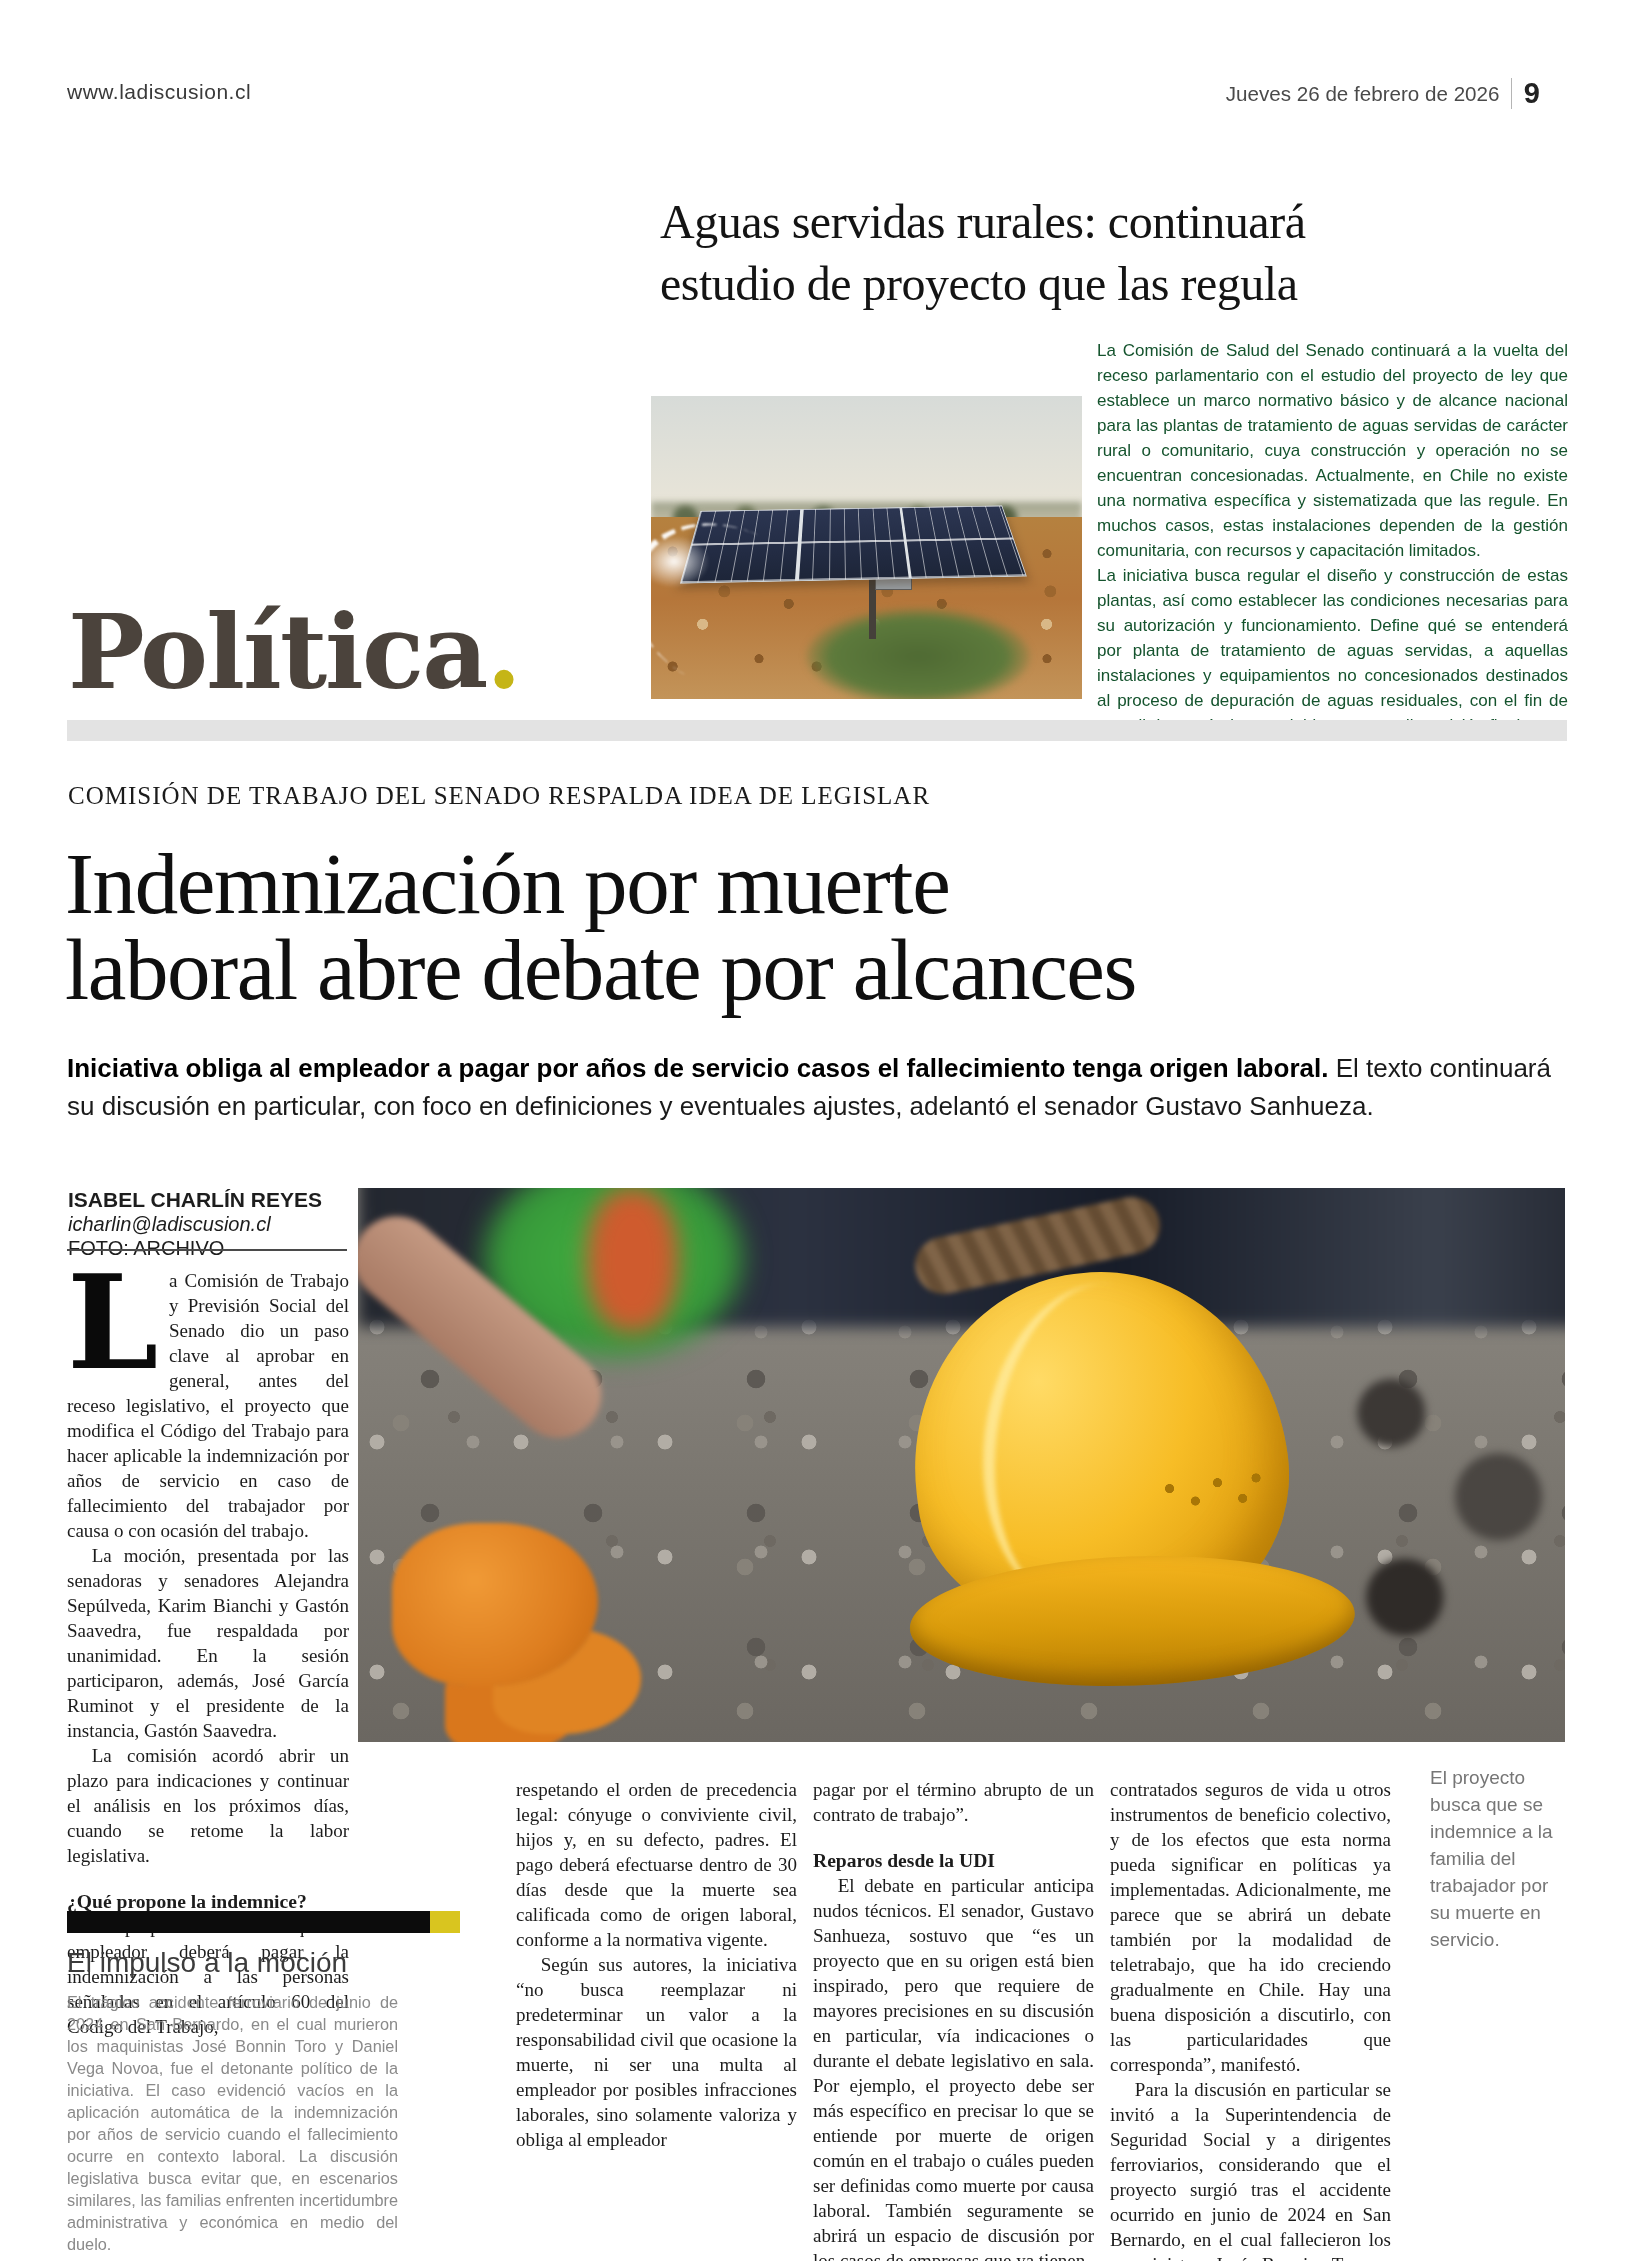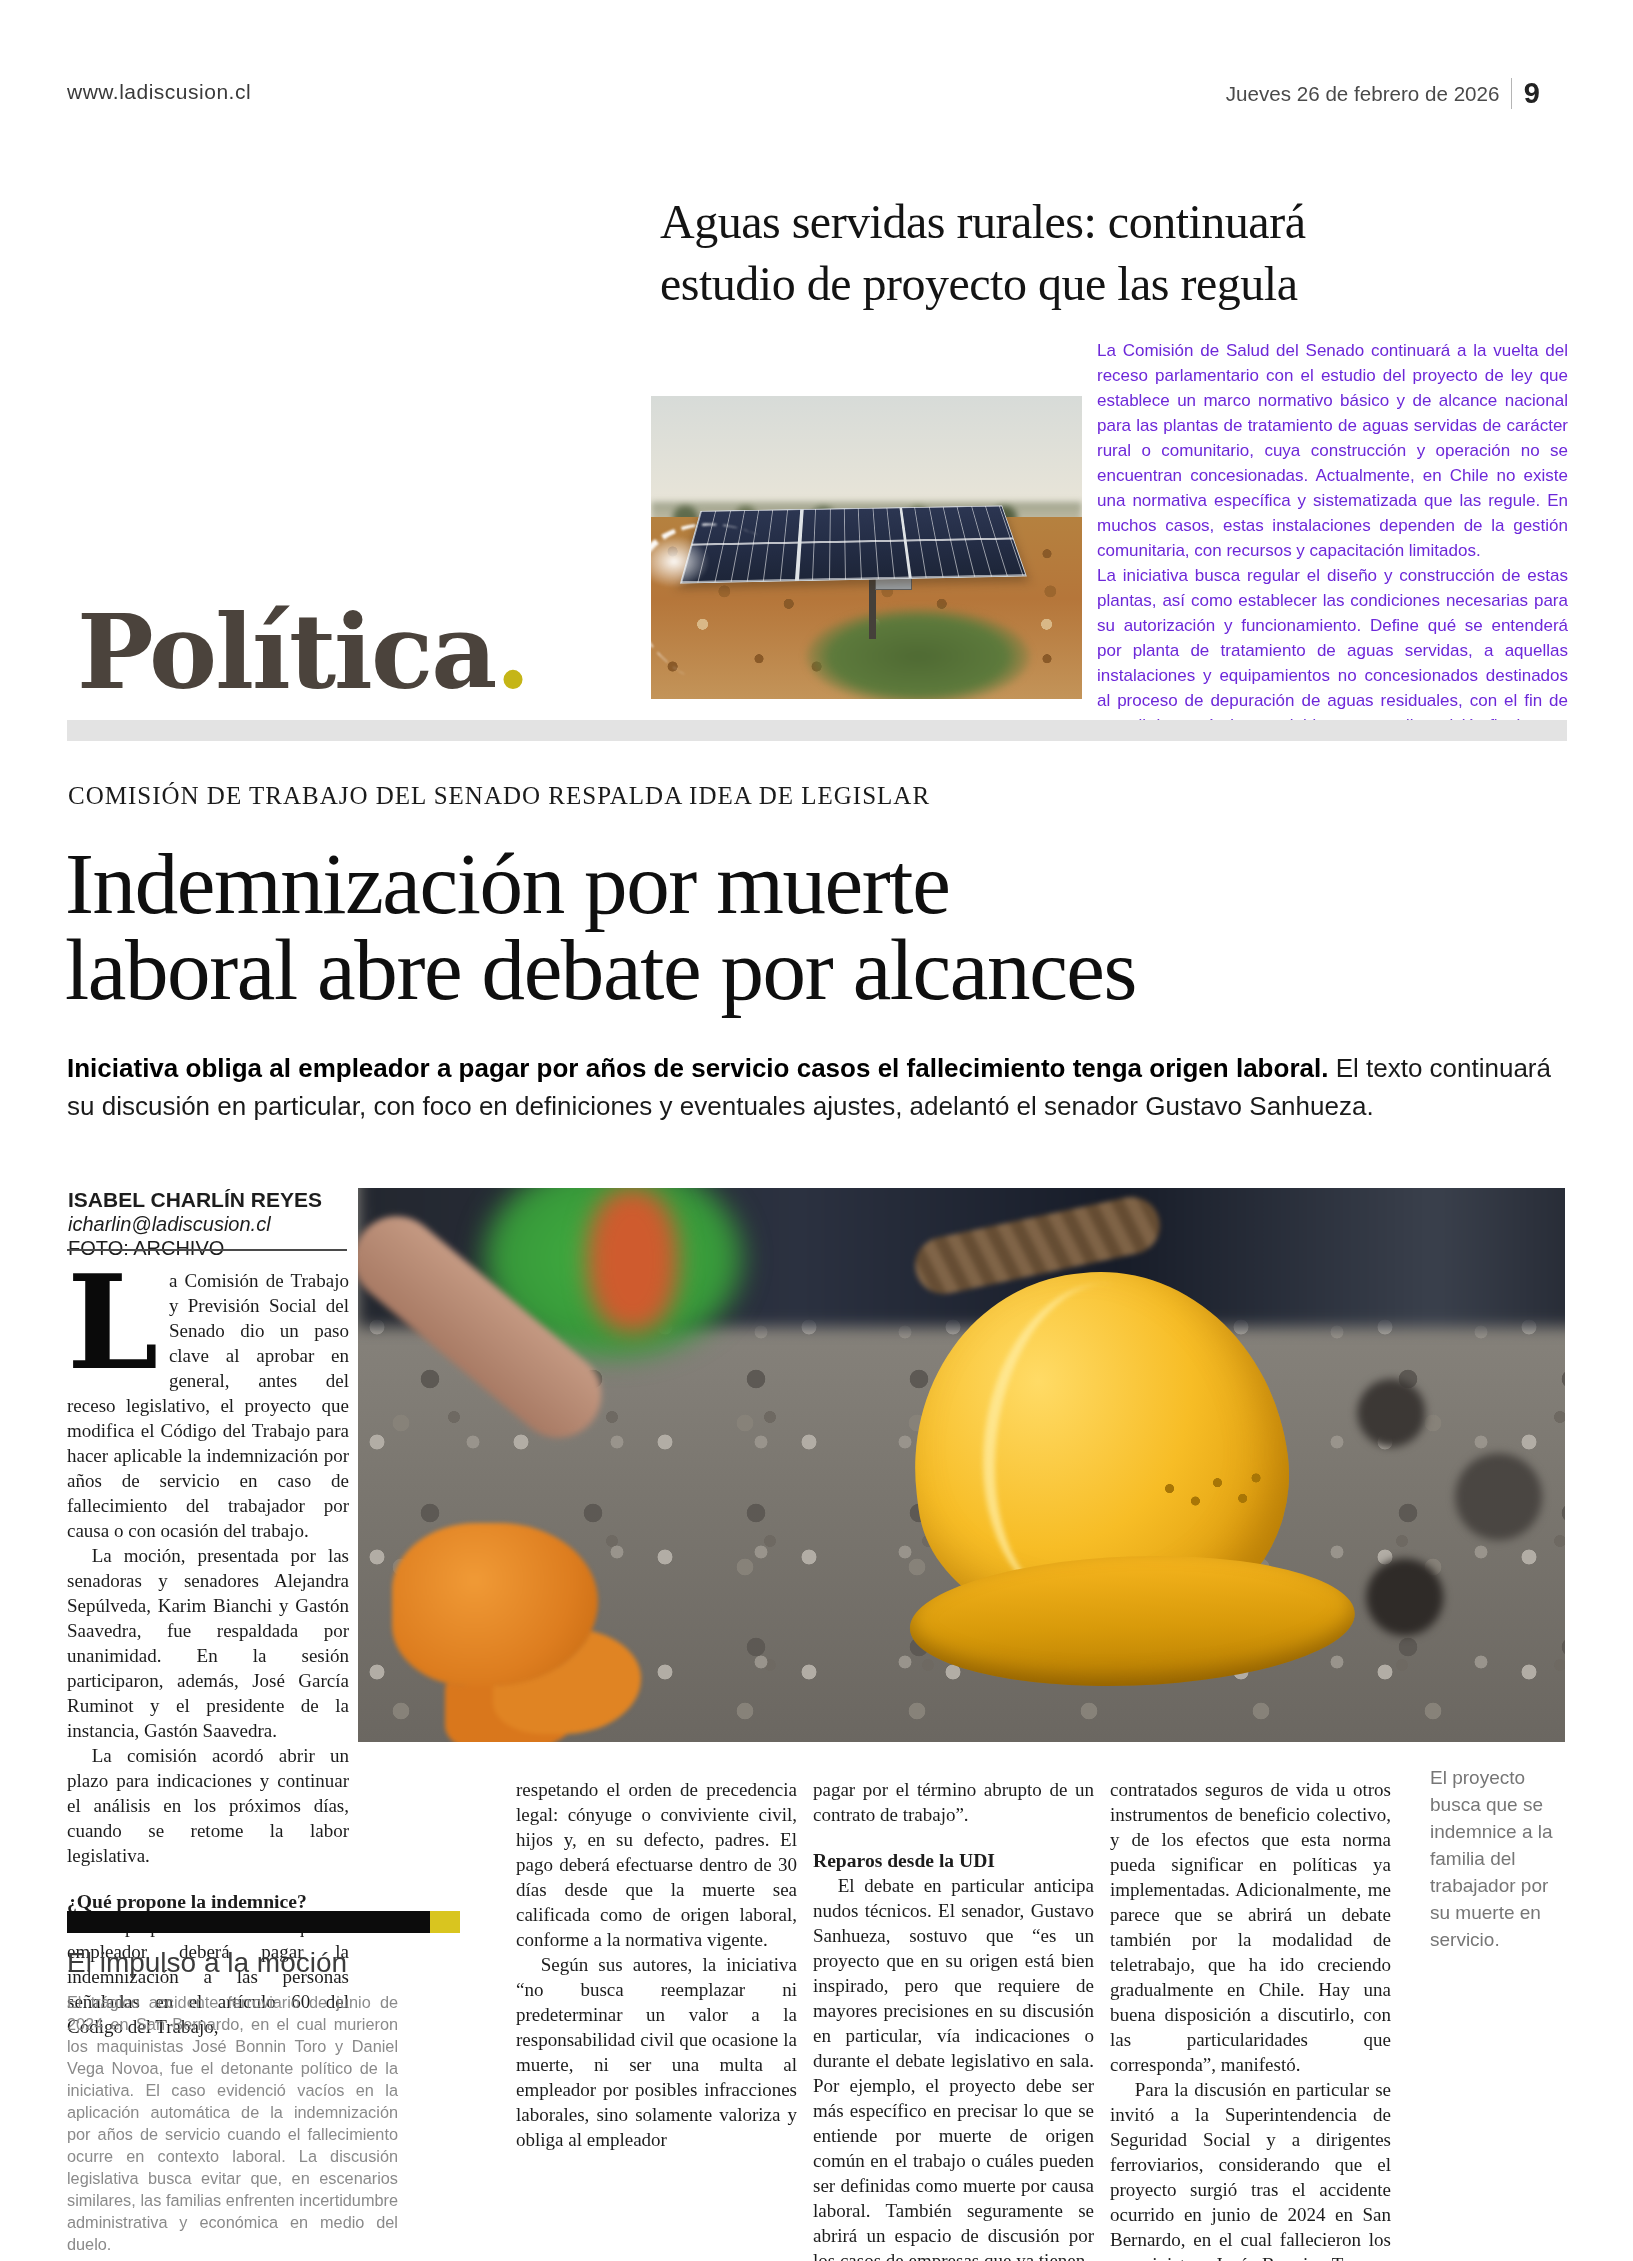--- a/index.html
+++ b/index.html
@@ -10,21 +10,21 @@
   
   .site-url{left:67px;top:80px;font-family:"Liberation Sans",sans-serif;font-size:21px;color:#3a3a3a;letter-spacing:0.5px;}
   .header-right{right:67px;top:77px;display:flex;align-items:center;gap:11.5px;}
   .header-date{font-family:"Liberation Sans",sans-serif;font-size:20.6px;color:#4a4a4a;}
   .header-divider{width:1.4px;height:31px;background:#b5b5b5;}
   .page-number{font-family:"Liberation Sans",sans-serif;font-size:29px;font-weight:bold;color:#222;}
 
   
   .sec-headline{left:660px;top:191px;width:862px;font-size:48px;line-height:62px;color:#141414;letter-spacing:-0.5px;}
   .sec-body{left:1097px;top:338px;width:471px;font-family:"Liberation Sans",sans-serif;font-size:17px;
-            line-height:25px;color:#6d28d9;text-align:justify;font-weight:300;}
+            line-height:25px;color:#14532d;text-align:justify;font-weight:300;}
   .sec-body p{margin:0;}
 
   
   .photo-solar{left:651px;top:396px;width:431px;height:303px;overflow:hidden;background:#c08b4e;}
   .ps-sky{position:absolute;left:0;top:0;width:100%;height:42%;background:linear-gradient(180deg,#d7dbd8 0%,#e9e5d8 90%);}
   .ps-trees{position:absolute;left:0;top:35%;width:100%;height:9%;filter:blur(3.4px);
     background:radial-gradient(circle at 8% 60%,#5f6b4c 0 12.4px,transparent 13px),
                radial-gradient(circle at 22% 50%,#6b7553 0 9.6px,transparent 10px),
                radial-gradient(circle at 40% 60%,#596648 0 11.5px,transparent 12px),
                radial-gradient(circle at 62% 55%,#6b7553 0 10.5px,transparent 11px),
@@ -162,21 +162,21 @@
     <div class="ps-panel"></div>
     <div class="ps-water"></div>
     <div class="ps-splash"></div>
   </div>
 
   <div class="abs sec-body">
     <p>La Comisión de Salud del Senado continuará a la vuelta del receso parlamentario con el estudio del proyecto de ley que establece un marco normativo básico y de alcance nacional para las plantas de tratamiento de aguas servidas de carácter rural o comunitario, cuya construcción y operación no se encuentran concesionadas. Actualmente, en Chile no existe una normativa específica y sistematizada que las regule. En muchos casos, estas instalaciones dependen de la gestión comunitaria, con recursos y capacitación limitados.</p>
     <p>La iniciativa busca regular el diseño y construcción de estas plantas, así como establecer las condiciones necesarias para su autorización y funcionamiento. Define qué se entenderá por planta de tratamiento de aguas servidas, a aquellas instalaciones y equipamientos no concesionados destinados al proceso de depuración de aguas residuales, con el fin de cumplir los estándares exigidos para su disposición final.</p>
   </div>
 
-  <div class="abs politica" style="color:#4b433c;margin-left:9px;">
+  <div class="abs politica" style="color:#4b433c;">
     <span>Política</span><span class="dot" style="color:#c5b517;">.</span>
   </div>
   <div class="abs gray-band"></div>
 
   <div class="abs kicker">COMISIÓN DE TRABAJO DEL SENADO RESPALDA IDEA DE LEGISLAR</div>
   <div class="abs headline">
     <span>Indemnización por muerte</span><br>
     <span>laboral abre debate por alcances</span>
   </div>
   <div class="abs deck">

